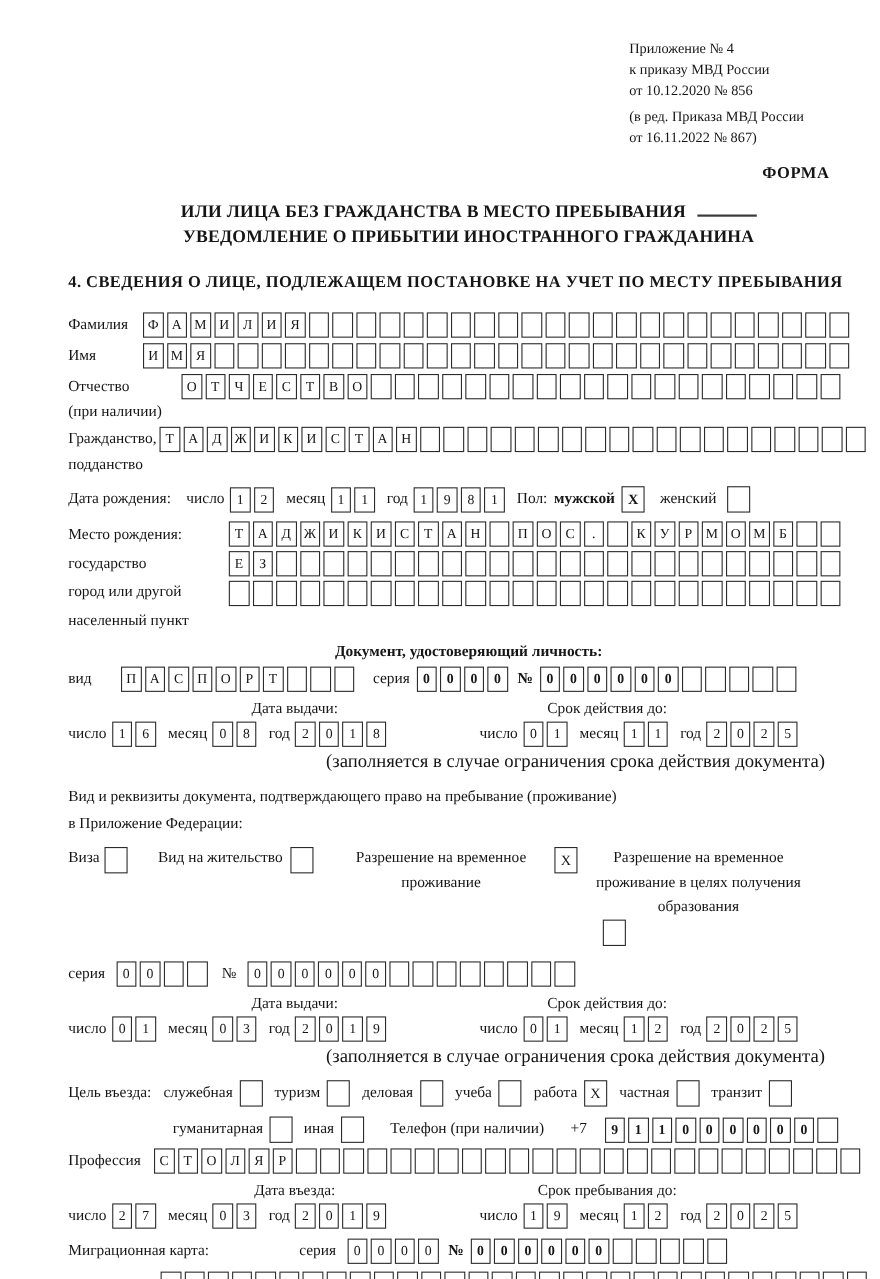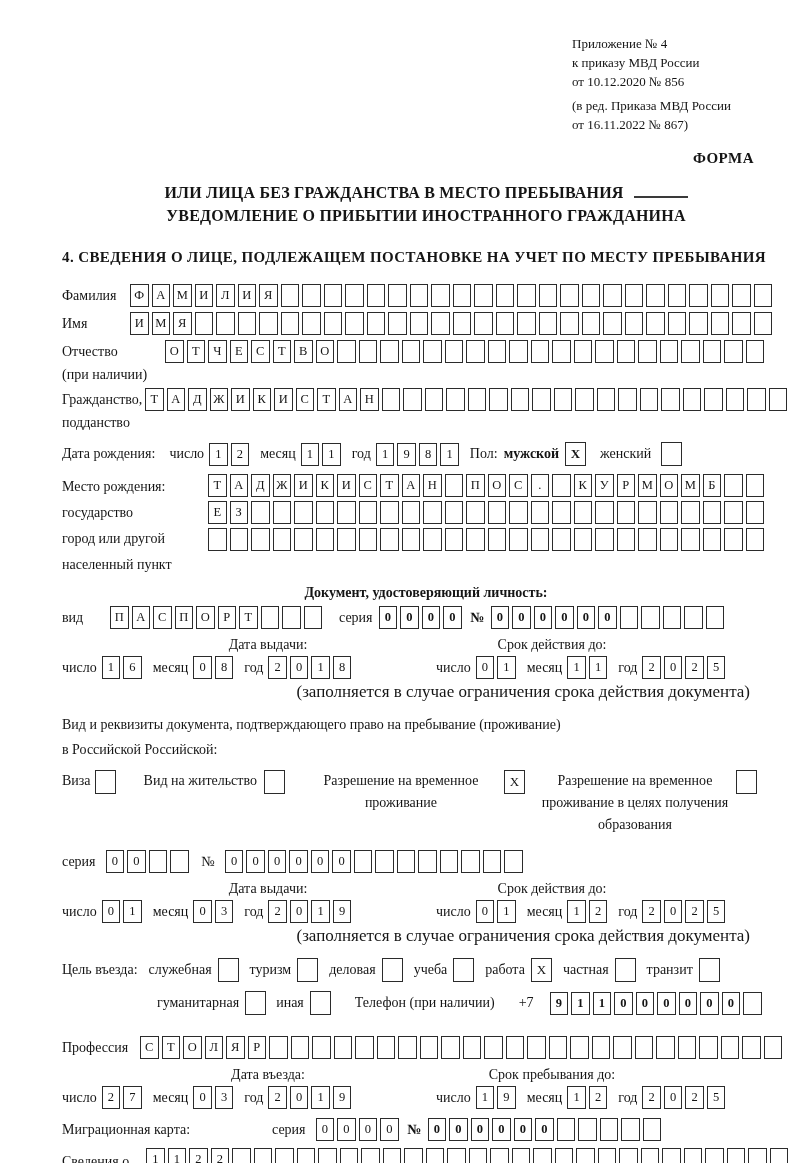--- a/index.html
+++ b/index.html
@@ -446,37 +446,37 @@
               <span class="cell">5</span>
             </span>
         </div>
       </div>
     </div>
     <div class="dates-note">(заполняется в случае ограничения срока действия документа)</div>
   </div>
 
   <div class="intro">
     <div>Вид и реквизиты документа, подтверждающего право на пребывание (проживание)</div>
-    <div>в Российской Российской:</div>
+    <div>в Приложение Федерации:</div>
   </div>
 
   <div class="ropts">
     <span class="ropt">
       <span class="olabel">Виза</span>
       <span class="cbox" style="margin-left:4px;"></span>
     </span>
     <span class="ropt" style="margin-left:28px;">
       <span class="olabel">Вид на жительство</span>
       <span class="cbox"></span>
     </span>
     <span class="ropt" style="margin-left:20px;">
       <span class="olabel ow-3">Разрешение на временное проживание</span>
       <span class="cbox">X</span>
     </span>
-    <span class="ropt" style="margin-left:16px;">
+    <span class="ropt" style="margin-left:16px;flex-direction:column;">
       <span class="olabel ow-4">Разрешение на временное проживание в целях получения образования</span>
       <span class="cbox"></span>
     </span>
   </div>
 
   <div class="ig" style="margin-top:14px;">
     <span>серия</span>
     <span class="cellrow gap10">
         <span class="cell">0</span>
         <span class="cell">0</span>
@@ -602,21 +602,21 @@
         <span class="cell">0</span>
         <span class="cell">0</span>
         <span class="cell">0</span>
         <span class="cell">0</span>
         <span class="cell">0</span>
         <span class="cell">0</span>
         <span class="cell">&nbsp;</span>
       </span>
   </div>
 
-  <div class="frow" style="margin-top:21px;font-family:Liberation Serif, serif;">
+  <div class="frow" style="margin-top:5px;font-family:Liberation Serif, serif;">
     <span class="flabel lw-profession">Профессия</span>
     <span class="cellrow">
         <span class="cell">С</span>
         <span class="cell">Т</span>
         <span class="cell">О</span>
         <span class="cell">Л</span>
         <span class="cell">Я</span>
         <span class="cell">Р</span>
         <span class="cell">&nbsp;</span>
         <span class="cell">&nbsp;</span>

